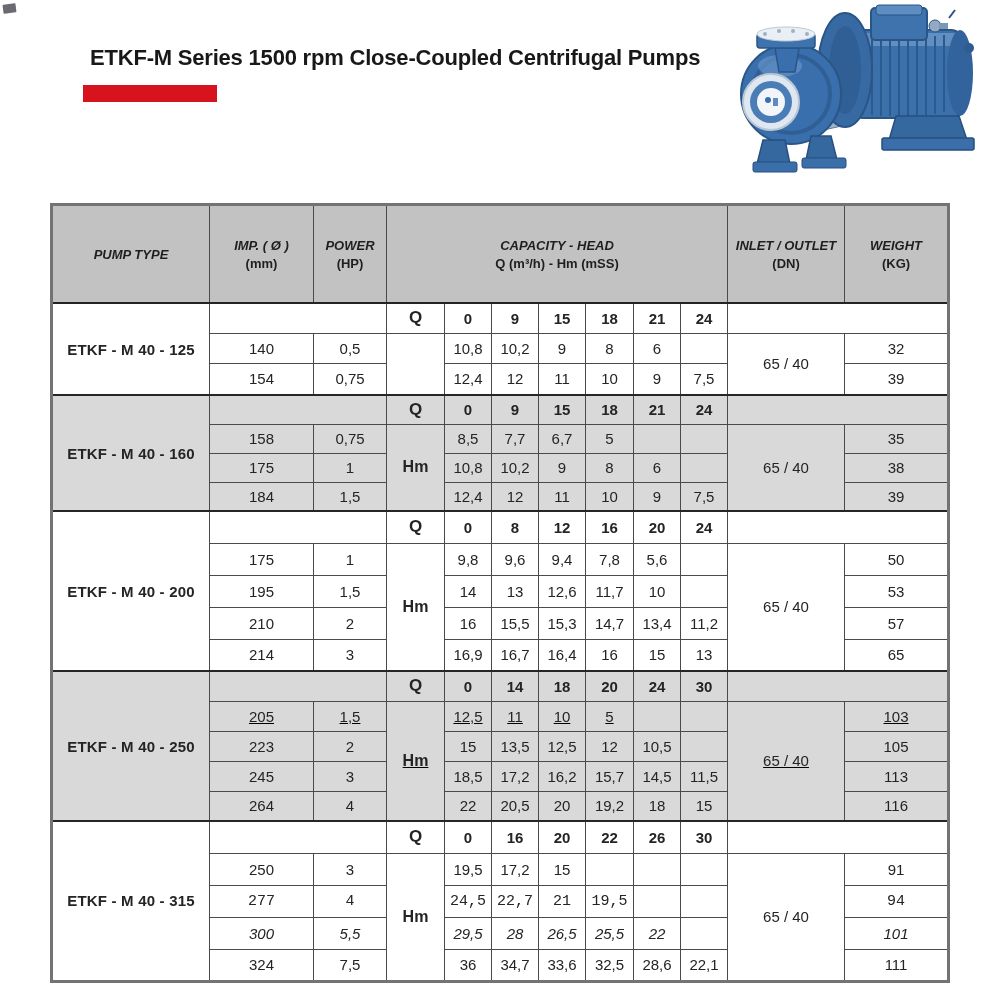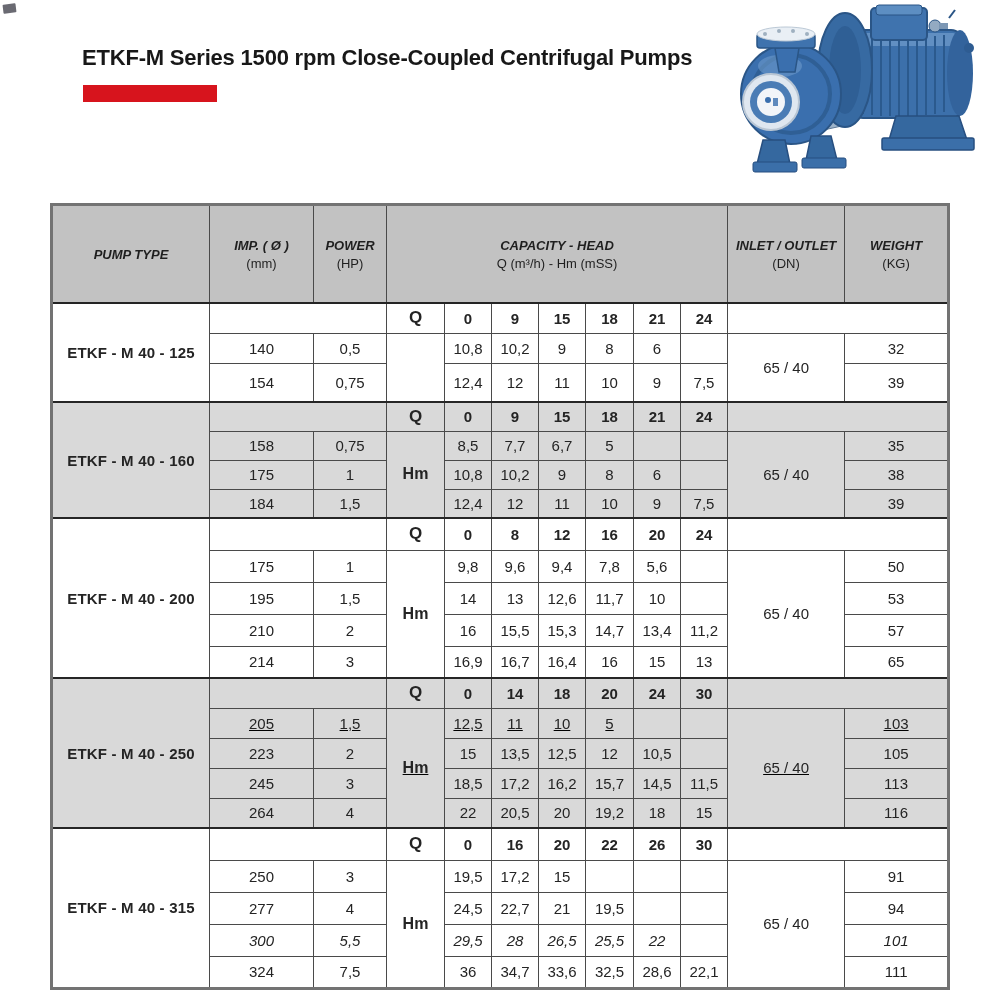--- a/index.html
+++ b/index.html
@@ -2,21 +2,21 @@
 <html><head>
 <meta charset="utf-8">
 <style>
   html,body{margin:0;padding:0;}
   body{
     width:987px;height:1000px;position:relative;overflow:hidden;
     background:#ffffff;
     font-family:"Liberation Sans", sans-serif;
   }
   .page-title{
-    position:absolute;left:82px;top:45px;width:680px;
+    position:absolute;left:90px;top:45px;width:680px;
     font-size:22px;line-height:26px;font-weight:bold;color:#181818;
     letter-spacing:-0.2px;white-space:nowrap;
   }
   .accent-bar{
     position:absolute;left:83px;top:85px;width:134px;height:17px;
     background:#d7141d;
   }
   .corner-artifact{
     position:absolute;left:3px;top:4px;width:13px;height:9px;
     background:#45454f;opacity:.8;transform:rotate(-7deg);border-radius:1px;
@@ -30,21 +30,21 @@
   }
   table.spec td, table.spec th{
     border:1px solid #4a4a4a;padding:0;margin:0;
     text-align:center;vertical-align:middle;color:#242424;overflow:hidden;
   }
   table.spec thead th{
     background:#c2c2c2;height:96px;border-bottom:2px solid #242424;
     font-size:13px;font-weight:normal;
   }
   .h1{font-style:italic;font-weight:600;color:#1f1f1f;}
-  .h2{font-weight:normal;margin-top:3px;color:#1f1f1f;}
+  .h2{font-weight:bold;margin-top:3px;color:#1f1f1f;}
   tr.shaded td{background:#d9d9d9;}
   td.pumpcell{font-weight:bold;font-size:15px;color:#101010;letter-spacing:.2px;}
   td.qlabel{font-weight:bold;font-size:17px;color:#161616;}
   td.hmcell{font-weight:bold;font-size:16px;color:#161616;}
   td.qnum{font-weight:bold;font-size:15px;color:#161616;}
   td.impcell,td.powcell,td.val,td.wcell,td.inletcell{font-size:15px;color:#2d2d2d;}
   td.qright{border-bottom:none;}
   td.inletcell{border-top:none;}
   tr.gfirst > td{border-top:2px solid #262626;}
 </style>
@@ -212,21 +212,21 @@
         <td class="hmcell" rowspan="2"></td>
         <td class="val">10,8</td>
         <td class="val">10,2</td>
         <td class="val">9</td>
         <td class="val">8</td>
         <td class="val">6</td>
         <td class="val"></td>
         <td class="inletcell" rowspan="2">65 / 40</td>
         <td class="wcell">32</td>
       </tr>
-      <tr class="" style="height: 39px;">
+      <tr class="" style="height: 32px;">
         <td class="impcell">154</td>
         <td class="powcell">0,75</td>
         <td class="val">12,4</td>
         <td class="val">12</td>
         <td class="val">11</td>
         <td class="val">10</td>
         <td class="val">9</td>
         <td class="val">7,5</td>
         <td class="wcell">39</td>
       </tr>
@@ -411,21 +411,21 @@
         <td class="hmcell" rowspan="4">Hm</td>
         <td class="val">19,5</td>
         <td class="val">17,2</td>
         <td class="val">15</td>
         <td class="val"></td>
         <td class="val"></td>
         <td class="val"></td>
         <td class="inletcell" rowspan="4">65 / 40</td>
         <td class="wcell">91</td>
       </tr>
-      <tr class="" style="height: 32px;">
+      <tr class="" style="height: 32px; font-family: Liberation Mono, monospace;">
         <td class="impcell">277</td>
         <td class="powcell">4</td>
         <td class="val">24,5</td>
         <td class="val">22,7</td>
         <td class="val">21</td>
         <td class="val">19,5</td>
         <td class="val"></td>
         <td class="val"></td>
         <td class="wcell">94</td>
       </tr>

